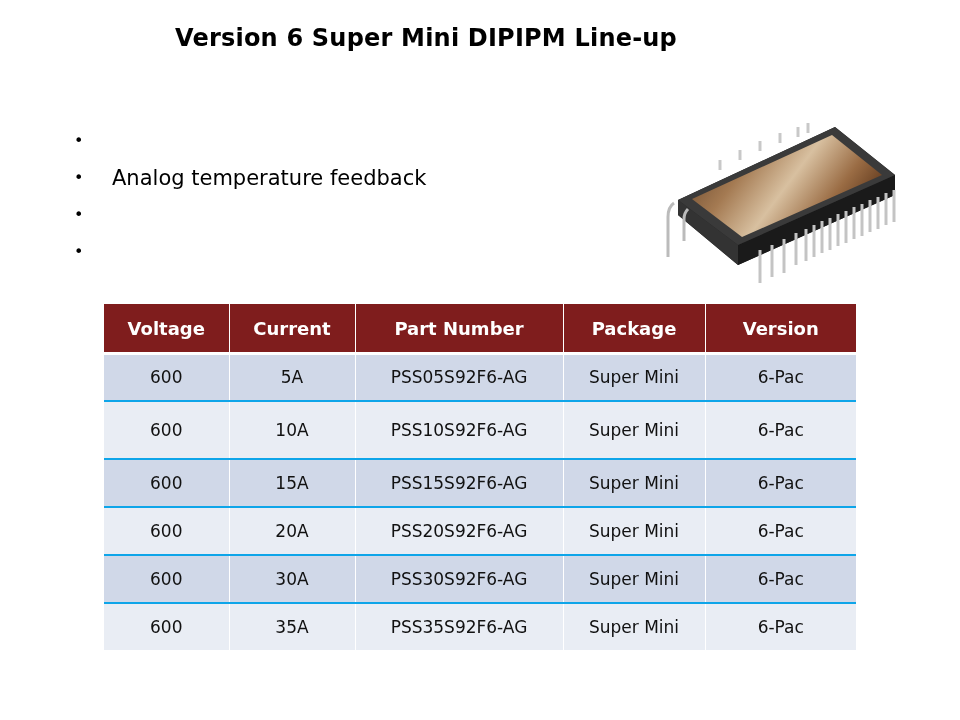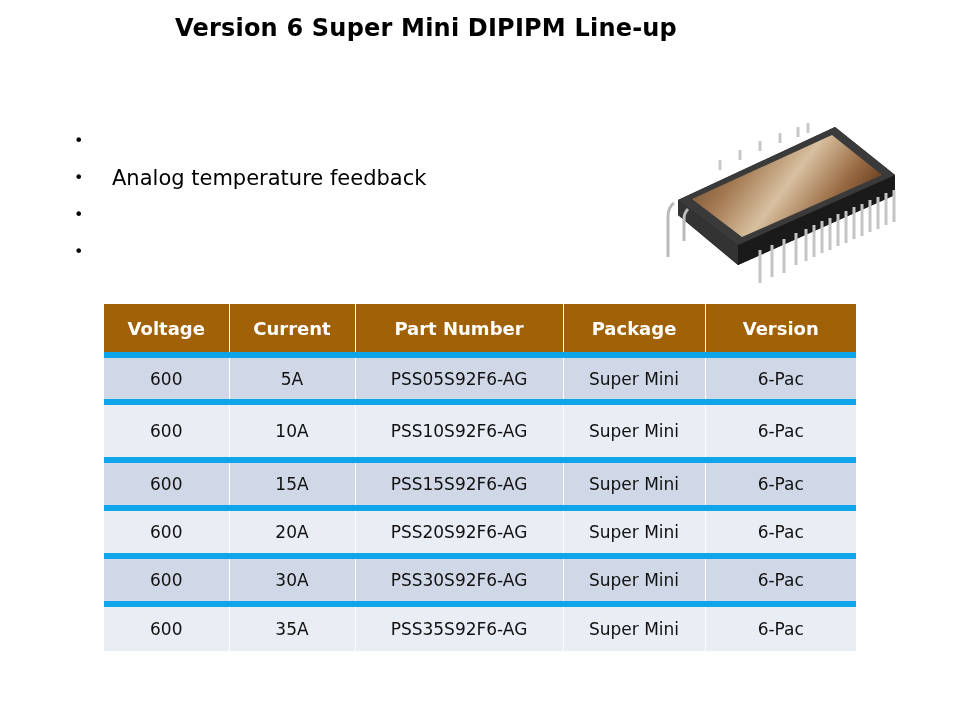--- a/index.html
+++ b/index.html
@@ -1,25 +1,25 @@
 <!DOCTYPE html>
 <html><head>
 <meta charset="utf-8">
 <style>
   html, body { margin:0; padding:0; background:#ffffff; }
   body { width:960px; height:720px; position:relative; overflow:hidden; font-family:"DejaVu Sans", sans-serif; color:#000; }
-  .title { position:absolute; left:0; top:14px; width:852px; text-align:center; font-size:24px; font-weight:bold; letter-spacing:0.2px; }
+  .title { position:absolute; left:0; top:24px; width:852px; text-align:center; font-size:24px; font-weight:bold; letter-spacing:0.2px; }
   .bullets { position:absolute; left:72px; top:122px; margin:0; padding:0; list-style:none; }
   .bullets li { display:flex; align-items:center; height:37px; font-size:21px; }
   .bullets .dot { width:38px; font-size:16px; padding-left:2px; }
   .chip { position:absolute; left:660px; top:115px; width:250px; height:175px; }
   table.lineup { position:absolute; left:104px; top:304px; width:752px; border-collapse:collapse; table-layout:fixed; font-family:"DejaVu Sans", sans-serif; }
-  table.lineup th { background:#a16207; color:#fff; font-size:18px; font-weight:bold; height:46px; text-align:center; border-left:1px solid #fff; border-bottom:3px solid #fff; }
+  table.lineup th { background:#7f1d1d; color:#fff; font-size:18px; font-weight:bold; height:46px; text-align:center; border-left:1px solid #fff; border-bottom:3px solid #fff; }
   table.lineup th:first-child, table.lineup td:first-child { border-left:none; }
-  table.lineup td { text-align:center; font-size:17px; color:#111; border-left:1px solid #fff; border-top:6px solid #0ea5e9; }
+  table.lineup td { text-align:center; font-size:17px; color:#111; border-left:1px solid #fff; border-top:2px solid #0ea5e9; }
   table.lineup tr.odd td { background:#d0d8e8; }
   table.lineup tr.even td { background:#e9edf4; }
 </style>
 </head>
 <body>
 
 <div class="title">Version 6 Super Mini DIPIPM Line-up</div>
 
 <ul class="bullets">
   <li>

